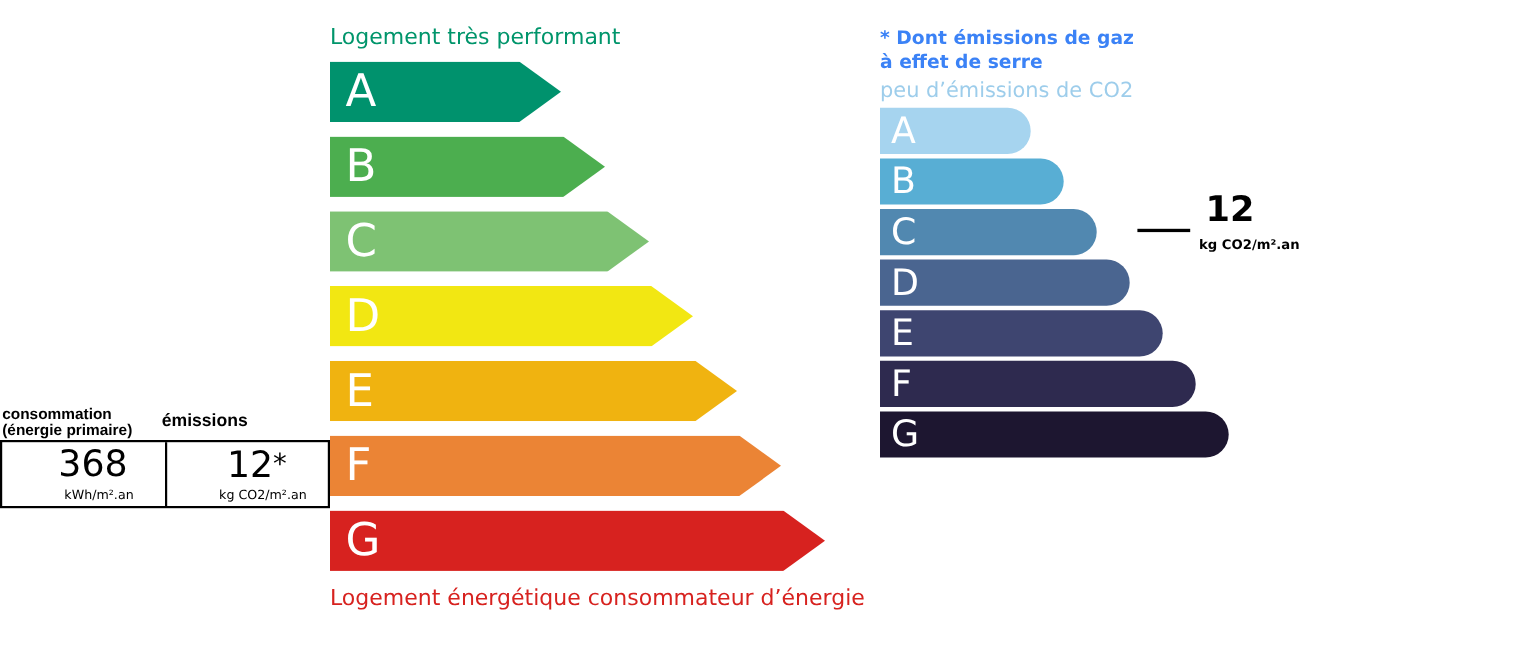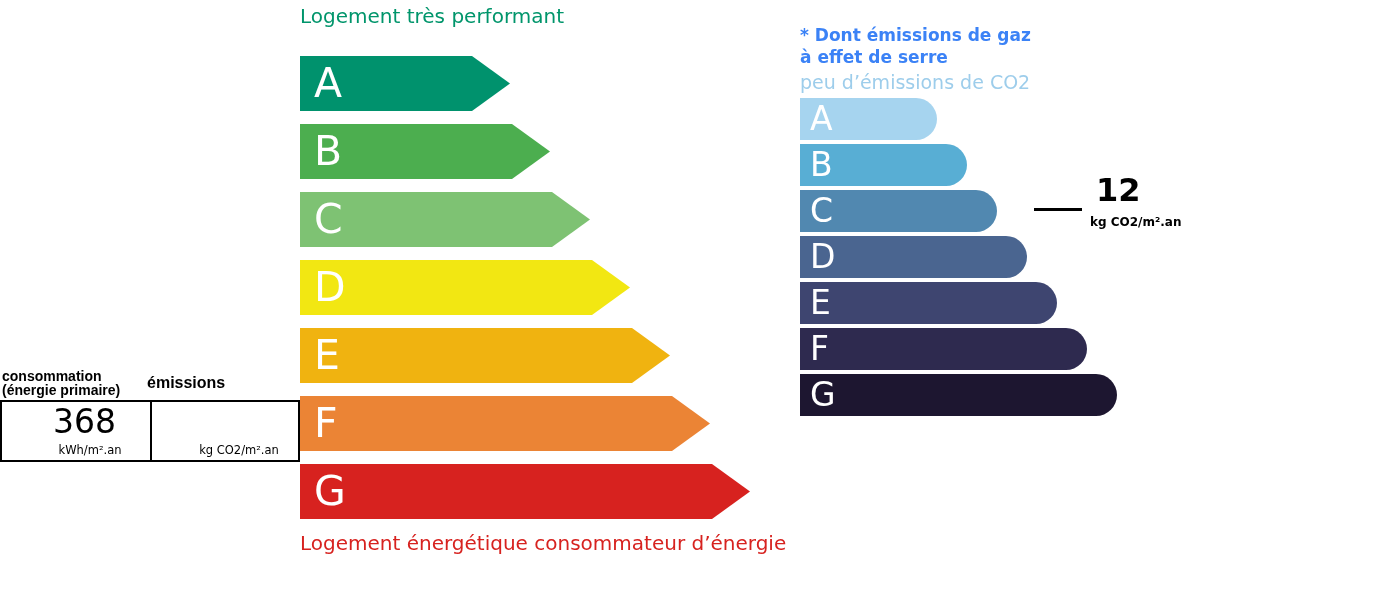--- a/index.html
+++ b/index.html
@@ -62,21 +62,21 @@
     color: #ffffff;
     font-size: 23px;
     line-height: 1.15;
     font-family: "DejaVu Sans", sans-serif;
     white-space: pre-line;
   }
 
   .caption-top {
     position: absolute;
     left: 300px;
-    top: 4px;
+    top: 21px;
     font-size: 20px;
     color: #00956b;
     font-family: "DejaVu Sans", sans-serif;
     font-weight: 400;
   }
   .caption-bottom {
     position: absolute;
     left: 300px;
     top: 531px;
     font-size: 20px;
@@ -261,20 +261,23 @@
   <div class="box-head" id="consumption-head">consommation
 (énergie primaire)</div>
   <div class="box-head" id="emission-head">émissions</div>
 
   <div id="value-box">
     <div class="value-cell">
       <div class="value-number">368</div>
       <div class="value-unit">kWh/m².an</div>
     </div>
     <div class="value-cell">
+      <div class="value-number">
+        <span>12</span><span class="star">*</span>
+      </div>
       <div class="value-unit">kg CO2/m².an</div>
     </div>
   </div>
 
   <div class="co2-note" id="co2-note-black">* Dont émissions de gaz
 à effet de serre</div>
   <div class="co2-note" id="co2-note-blue">peu d’émissions de CO2</div>
 
   <div id="co2-scale">
       <div class="co2-row" style="top: 0px; width: 137px; background: rgb(166, 212, 239);">

